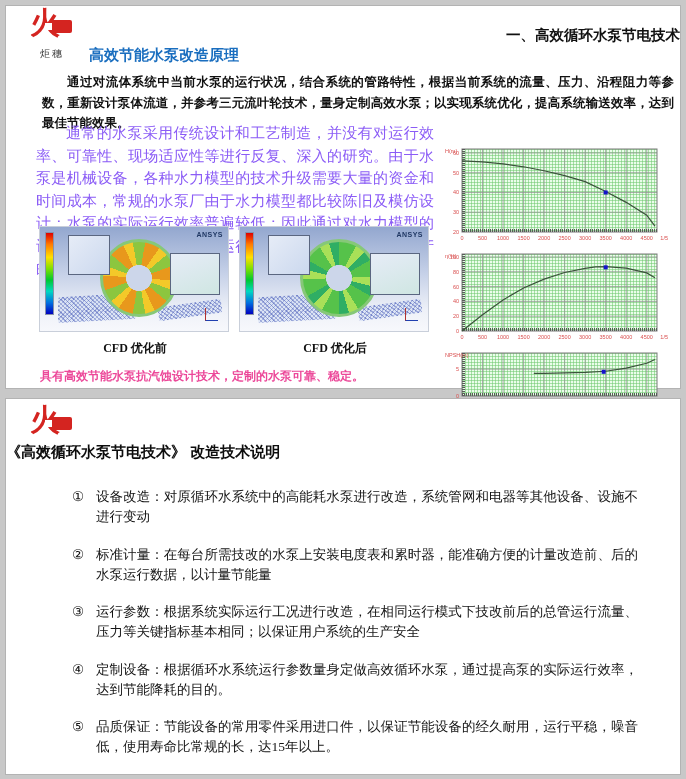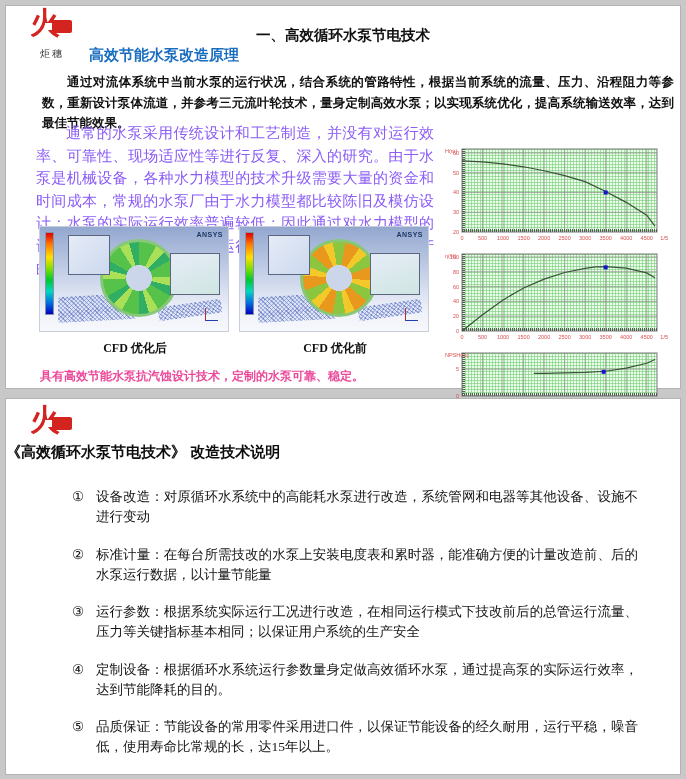--- a/index.html
+++ b/index.html
@@ -11,21 +11,21 @@
 
   
   .logo{position:absolute;width:52px;text-align:center;}
   .logo-art{position:relative;width:44px;height:30px;margin:0 auto;}
   .logo-flame{position:absolute;left:0;top:-6px;color:#d42420;font-size:30px;font-weight:bold;font-family:"DejaVu Sans",sans-serif;line-height:30px;}
   .logo-block{position:absolute;left:20px;top:6px;width:22px;height:13px;background:#d42420;border-radius:2px;}
   .logo-notch{position:absolute;left:-5px;top:3px;width:7px;height:7px;background:#ffffff;}
   .logo-text{font-size:10px;color:#3a3a3a;letter-spacing:2px;margin-top:3px;}
 
   
-  .p1-title{position:absolute;top:20px;left:0;width:100%;text-align:center;font-size:14.5px;font-weight:bold;color:#101010;}
+  .p1-title{position:absolute;top:20px;left:0;width:100%;text-align:right;font-size:14.5px;font-weight:bold;color:#101010;}
   .p1-subtitle{position:absolute;top:40px;left:83px;font-size:15px;font-weight:bold;color:#1a6ebf;}
   .p1-intro{position:absolute;top:66px;left:36px;width:632px;font-size:12.5px;font-weight:bold;color:#101010;line-height:1.65;text-indent:2em;text-align:justify;}
   .p1-body{position:absolute;top:116px;left:30px;width:398px;font-family:"Liberation Serif",serif;font-size:15px;color:#8b5cf6;line-height:1.5;text-indent:2em;text-align:justify;}
 
   .cfd-row{position:absolute;top:220px;left:33px;width:392px;display:flex;gap:8px;}
   .cfd-fig{width:192px;}
   .cfd-img{position:relative;width:190px;height:106px;background:linear-gradient(180deg,#93a7cf 0%,#c6d1e8 45%,#eef1f8 80%,#f7f8fc 100%);border:1px solid #c9cfda;box-sizing:border-box;overflow:hidden;}
   .cfd-colorbar{position:absolute;left:5px;top:5px;bottom:16px;width:7px;background:linear-gradient(180deg,#e00000 0%,#ff7a00 14%,#ffe000 30%,#7fe000 44%,#00c830 58%,#00d8c0 72%,#0070e0 86%,#0000c0 100%);border:1px solid #8892a8;}
   .cfd-ansys{position:absolute;right:5px;top:4px;font-size:7px;font-weight:bold;color:#203864;letter-spacing:.5px;}
   .impeller{position:absolute;left:60px;top:12px;width:72px;height:72px;border-radius:50%;border:3px solid #86c878;}
@@ -83,39 +83,39 @@
     <div class="p1-intro">通过对流体系统中当前水泵的运行状况，结合系统的管路特性，根据当前系统的流量、压力、沿程阻力等参数，重新设计泵体流道，并参考三元流叶轮技术，量身定制高效水泵；以实现系统优化，提高系统输送效率，达到最佳节能效果。</div>
     <div class="p1-body">通常的水泵采用传统设计和工艺制造，并没有对运行效率、可靠性、现场适应性等进行反复、深入的研究。由于水泵是机械设备，各种水力模型的技术升级需要大量的资金和时间成本，常规的水泵厂由于水力模型都比较陈旧及模仿设计；水泵的实际运行效率普遍较低；因此通过对水力模型的设计与计算机的模拟计算与运行，用高科技手段研制、生产的产品称为高效节能水泵。</div>
 
     <div class="cfd-row">
       <div class="cfd-fig">
         <div class="cfd-img">
           <span class="cfd-colorbar"></span>
           <span class="cfd-ansys">ANSYS</span>
           <span class="cfd-volute speckle"></span>
           <span class="cfd-outlet speckle"></span>
-          <span class="impeller impeller-after"></span>
+          <span class="impeller impeller-before"></span>
           <span class="cfd-inset1"></span>
           <span class="cfd-inset2"></span>
           <span class="cfd-axis"></span>
         </div>
-        <div class="cfd-caption">CFD 优化后</div>
+        <div class="cfd-caption">CFD 优化前</div>
       </div>
       <div class="cfd-fig">
         <div class="cfd-img">
           <span class="cfd-colorbar"></span>
           <span class="cfd-ansys">ANSYS</span>
           <span class="cfd-volute speckle"></span>
           <span class="cfd-outlet speckle"></span>
-          <span class="impeller impeller-before"></span>
+          <span class="impeller impeller-after"></span>
           <span class="cfd-inset1"></span>
           <span class="cfd-inset2"></span>
           <span class="cfd-axis"></span>
         </div>
-        <div class="cfd-caption">CFD 优化前</div>
+        <div class="cfd-caption">CFD 优化后</div>
       </div>
     </div>
 
     <div class="p1-footnote">具有高效节能水泵抗汽蚀设计技术，定制的水泵可靠、稳定。</div>
 
     <div class="charts-col" id="charts-col">
         <div class="chart" style="width: 226px; height: 98px;">
           <div class="gridbg" style="left: 18px; top: 5px; width: 195px; height: 83px;"></div>
           <svg width="226" height="98">
             <line x1="38.526315789473685" y1="5" x2="38.526315789473685" y2="88" stroke="#969696" stroke-width="0.8"></line>

